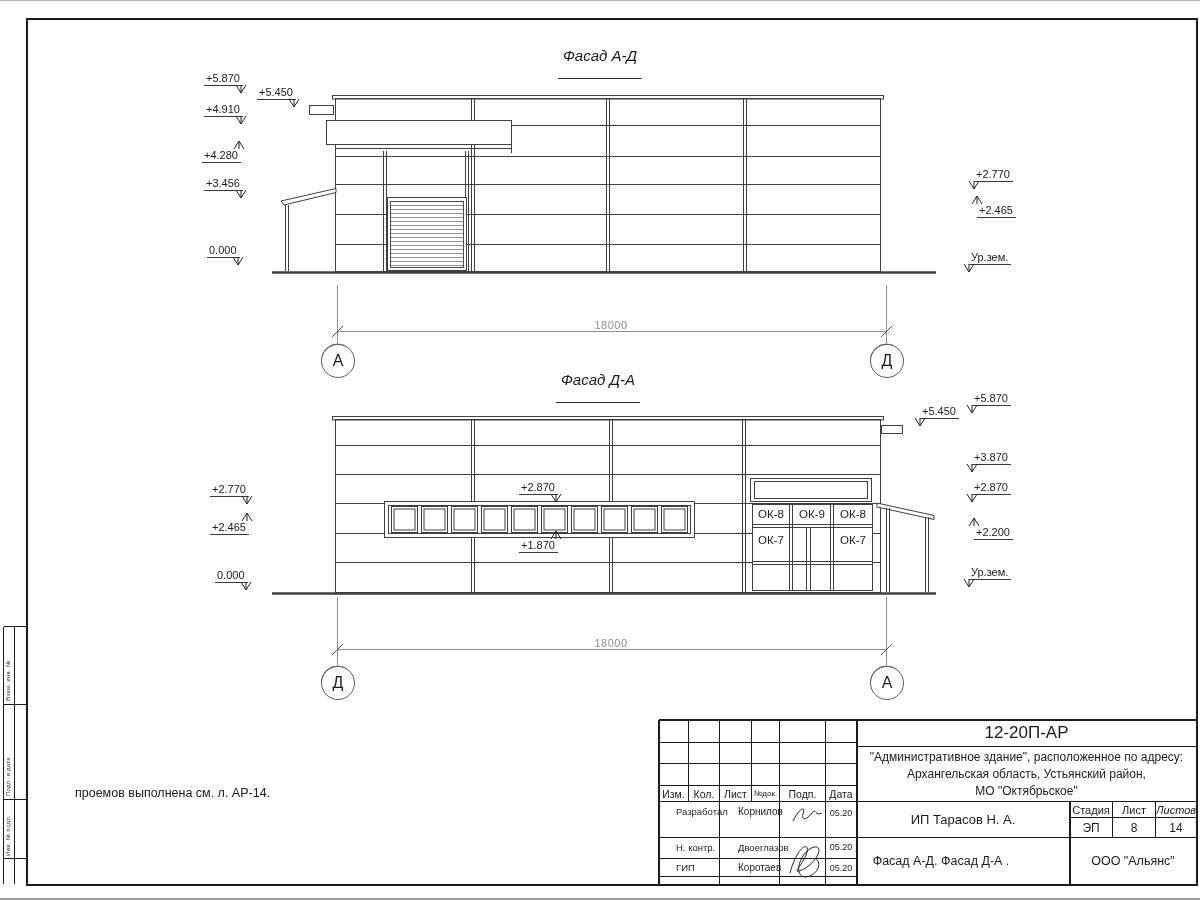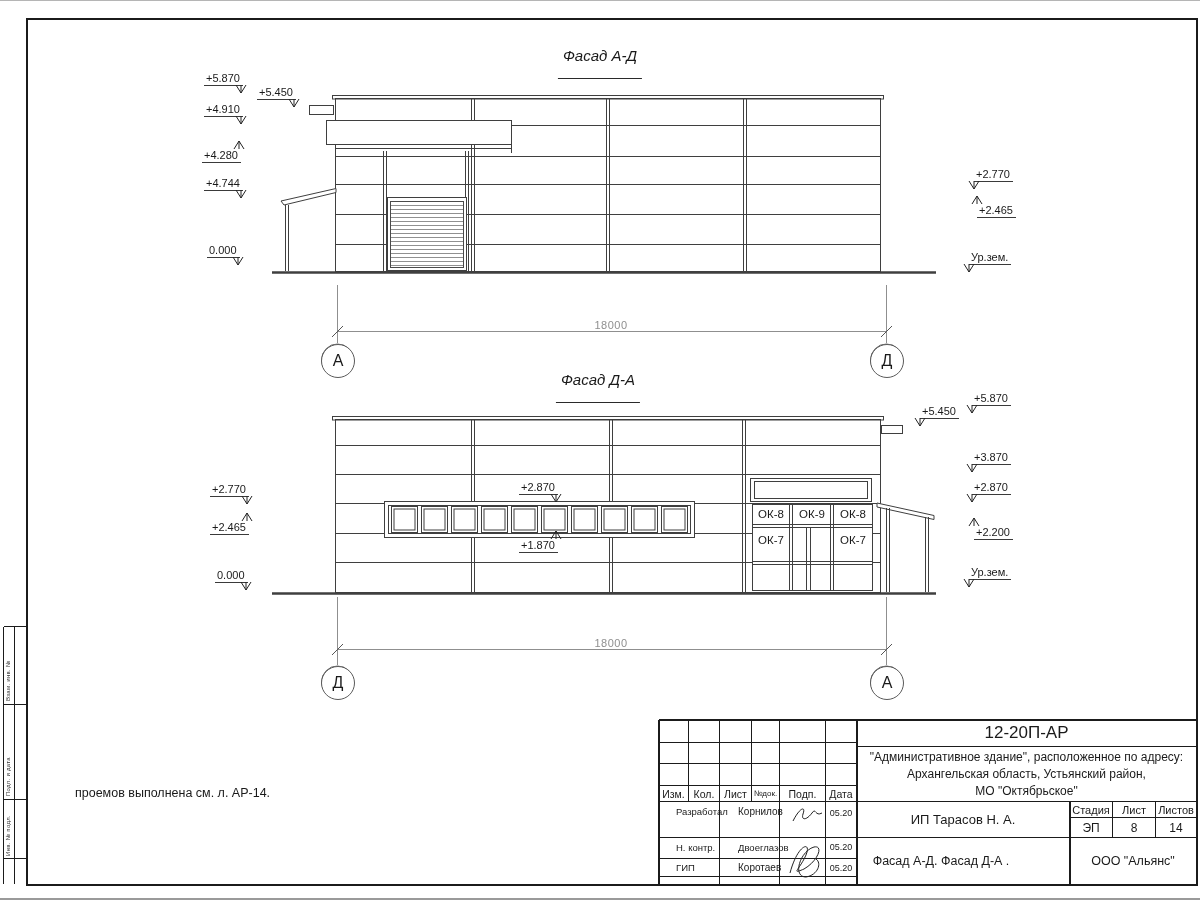--- a/index.html
+++ b/index.html
@@ -199,21 +199,21 @@
       </svg></div>
   <div class="elev down arr-right" style="left:257px;top:85px;"><span class="txt">+5.450</span><svg class="arr" width="12" height="9" viewBox="0 0 12 9">
         <path d="M1 0 L6 8 L11 0 M6 8 L6 0" stroke="#222" fill="none"></path>
       </svg></div>
   <div class="elev down arr-right" style="left:204px;top:102px;"><span class="txt">+4.910</span><svg class="arr" width="12" height="9" viewBox="0 0 12 9">
         <path d="M1 0 L6 8 L11 0 M6 8 L6 0" stroke="#222" fill="none"></path>
       </svg></div>
   <div class="elev up arr-right" style="left:202px;top:148px;"><span class="txt">+4.280</span><svg class="arr" width="12" height="9" viewBox="0 0 12 9">
         <path d="M1 0 L6 8 L11 0 M6 8 L6 0" stroke="#222" fill="none"></path>
       </svg></div>
-  <div class="elev down arr-right" style="left:204px;top:176px;"><span class="txt">+4.744</span><svg class="arr" width="12" height="9" viewBox="0 0 12 9">
+  <div class="elev down arr-right" style="left:204px;top:176px;"><span class="txt">+3.456</span><svg class="arr" width="12" height="9" viewBox="0 0 12 9">
         <path d="M1 0 L6 8 L11 0 M6 8 L6 0" stroke="#222" fill="none"></path>
       </svg></div>
   <div class="elev down arr-right" style="left:207px;top:243px;"><span class="txt">0.000</span><svg class="arr" width="12" height="9" viewBox="0 0 12 9">
         <path d="M1 0 L6 8 L11 0 M6 8 L6 0" stroke="#222" fill="none"></path>
       </svg></div>
   <div class="elev down arr-left" style="left:974px;top:167px;"><span class="txt">+2.770</span><svg class="arr" width="12" height="9" viewBox="0 0 12 9">
         <path d="M1 0 L6 8 L11 0 M6 8 L6 0" stroke="#222" fill="none"></path>
       </svg></div>
   <div class="elev up arr-left" style="left:977px;top:203px;"><span class="txt">+2.465</span><svg class="arr" width="12" height="9" viewBox="0 0 12 9">
         <path d="M1 0 L6 8 L11 0 M6 8 L6 0" stroke="#222" fill="none"></path>
@@ -308,21 +308,21 @@
   <div class="tb left" style="left:659px;top:859px;width:60px;height:15px;font-size:9.5px;">ГИП</div>
   <div class="tb left" style="left:721px;top:859px;width:58px;height:15px;font-size:10px;">Коротаев</div>
   <div class="tb" style="left:826px;top:860px;width:30px;height:14px;font-size:9px;">05.20</div>
 
   <div class="tb" style="left:857px;top:801px;width:212px;height:35px;font-size:13px;">ИП Тарасов Н. А.</div>
   <div class="tb" style="left:857px;top:837px;width:168px;height:46px;font-size:12.5px;">Фасад А-Д. Фасад Д-А .</div>
   <div class="tb" style="left:1070px;top:837px;width:126px;height:46px;font-size:12.5px;">ООО "Альянс"</div>
 
   <div class="tb" style="left:1070px;top:801px;width:42px;height:15px;font-size:11px;">Стадия</div>
   <div class="tb" style="left:1113px;top:801px;width:42px;height:15px;font-size:11px;">Лист</div>
-  <div class="tb" style="left:1156px;top:801px;width:40px;height:15px;font-size:11px;">Листов</div>
+  <div class="tb" style="left:1156px;top:801px;width:40px;height:15px;font-size:11px;font-style:italic;">Листов</div>
   <div class="tb" style="left:1070px;top:817px;width:42px;height:19px;font-size:12px;">ЭП</div>
   <div class="tb" style="left:1113px;top:817px;width:42px;height:19px;font-size:12px;">8</div>
   <div class="tb" style="left:1156px;top:817px;width:40px;height:19px;font-size:12px;">14</div>
 
   <div class="vlabel" style="left:5px;top:700px;">Взам. инв. №</div>
   <div class="vlabel" style="left:5px;top:795px;">Подп. и дата</div>
   <div class="vlabel" style="left:5px;top:855px;">Инв. № подл.</div>
 
 </div>
 

